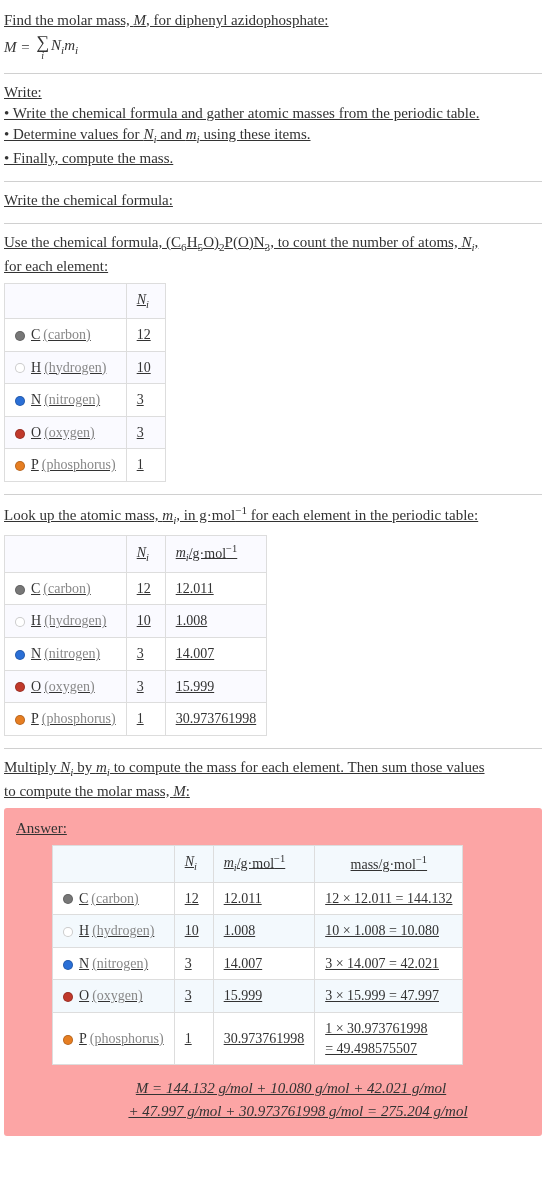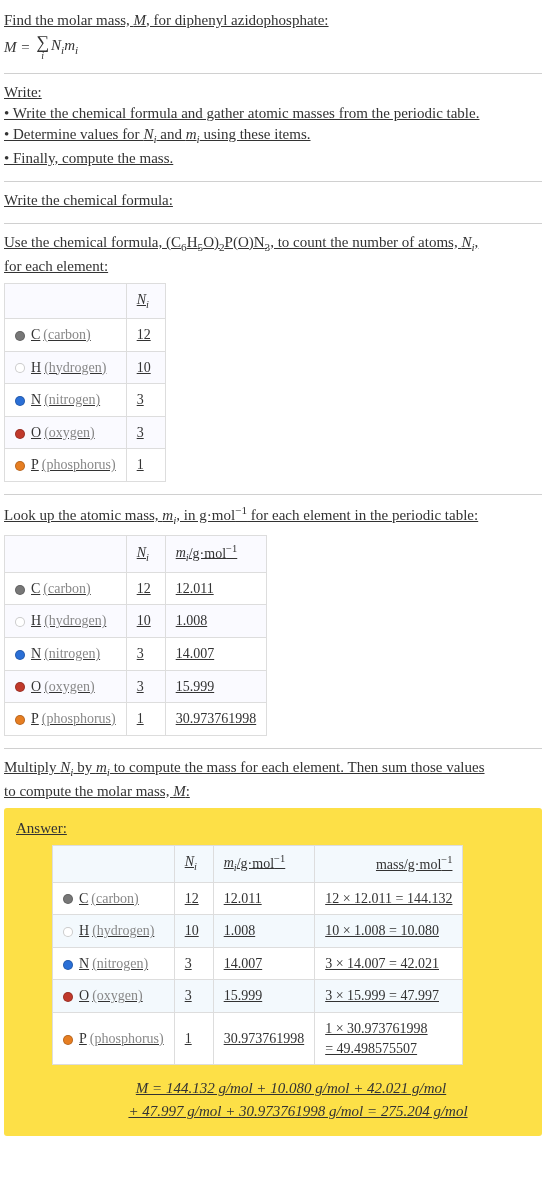--- a/index.html
+++ b/index.html
@@ -63,21 +63,21 @@
       display: inline-block;
       width: 10px;
       height: 10px;
       border-radius: 50%;
       margin-right: 6px;
       vertical-align: middle;
       border: 1px solid rgba(0,0,0,0.2);
     }
     .sym { color: #333; margin-right: 3px; }
     .answer-box {
-      background: #fde047;
+      background: #fca5a5;
       border-radius: 3px;
       padding: 10px 12px 14px 12px;
       margin-top: 6px;
     }
     .answer-title { margin-bottom: 6px; }
     .answer-box table.data th { background: #f3f9fd; }
     .answer-box table.data tr:nth-child(odd) td { background: #f3f9fd; }
     .answer-box table.data tr:nth-child(even) td { background: #fff; }
     .answer-indent { margin-left: 36px; }
     .final-calc {
@@ -217,21 +217,21 @@
   <div class="answer-box">
     <div class="answer-title">Answer:</div>
 
     <div class="answer-indent">
       <table class="data">
         <tbody>
             <tr>
           <th></th>
           <th><span class="mi">N<span class="sub">i</span></span></th>
           <th><span class="mi">m<span class="sub">i</span></span>/g·mol<span class="sup">−1</span></th>
-          <th style="text-align:right">mass/g·mol<span class="sup">−1</span></th>
+          <th style="text-align:center">mass/g·mol<span class="sup">−1</span></th>
         </tr>
         <tr>
           <td class="elem-cell"><span class="swatch" style="background: rgb(119, 119, 119);"></span><span class="sym">C</span><span>(carbon)</span></td>
           <td class="num">12</td>
           <td>12.011</td>
           <td>12 × 12.011 = 144.132</td>
         </tr>
         <tr>
           <td class="elem-cell"><span class="swatch" style="background: rgb(255, 255, 255);"></span><span class="sym">H</span><span>(hydrogen)</span></td>
           <td class="num">10</td>

